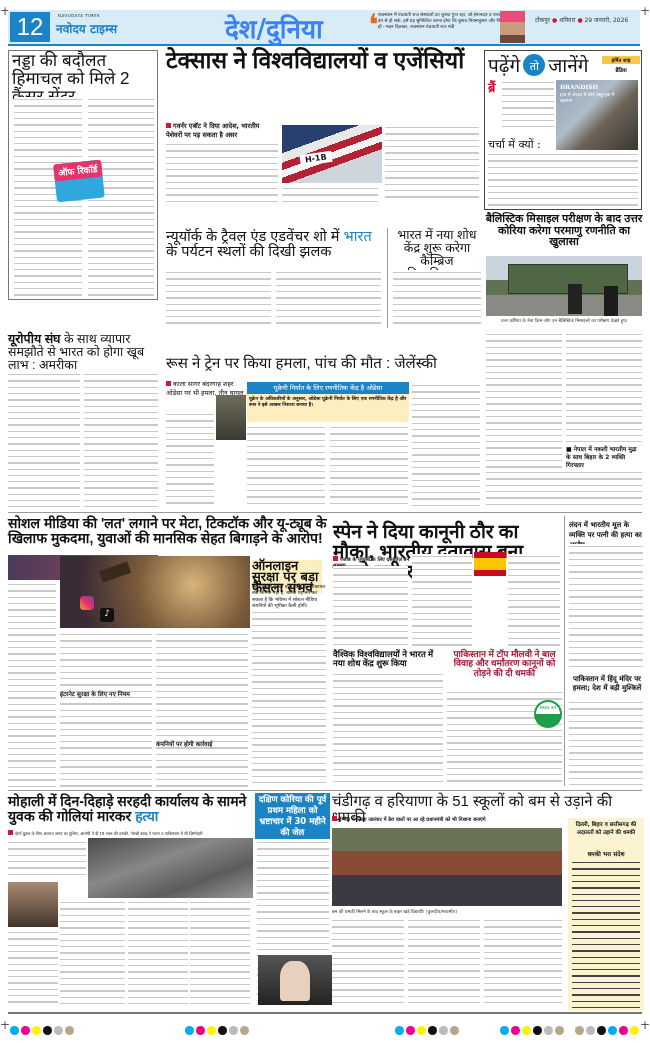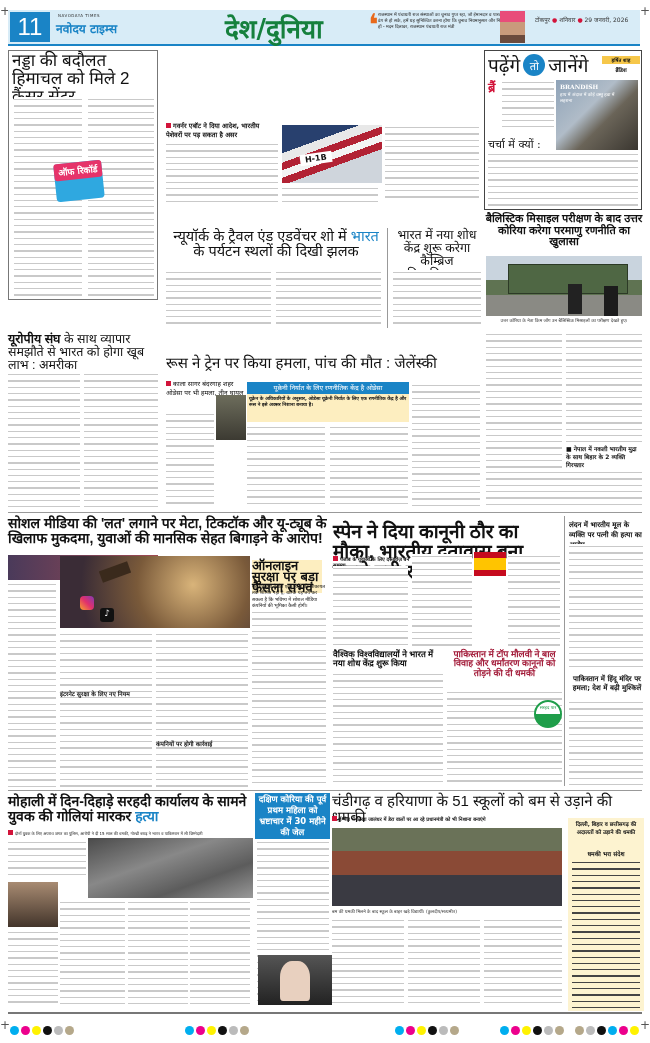--- a/index.html
+++ b/index.html
@@ -2,21 +2,21 @@
 <html><head>
 <meta charset="utf-8">
 <style>
 *{box-sizing:border-box;margin:0;padding:0}
 body{width:650px;height:1043px;background:#fff;font-family:"DejaVu Sans",sans-serif;position:relative;overflow:hidden;color:#111}
 .abs{position:absolute}
 .masthead{left:8px;top:10px;width:632px;height:36px;background:#d8ecf7;border-bottom:2px solid #1a84c6}
 .pagenum{left:10px;top:12px;width:40px;height:30px;background:#1a84c6;color:#fff;font-size:24px;line-height:30px;text-align:center;font-family:"Liberation Sans",sans-serif}
 .brand-small{left:58px;top:13px;font-size:4px;color:#333;letter-spacing:.5px}
 .brand{left:56px;top:20px;font-size:12px;font-weight:bold;color:#1a84c6}
-.section{left:225px;top:10px;font-size:26px;font-weight:bold;color:#15803d;font-family:"DejaVu Sans",sans-serif}
+.section{left:225px;top:10px;font-size:26px;font-weight:bold;color:#3b82f6;font-family:"DejaVu Sans",sans-serif}
 .quote-mark{left:368px;top:10px;font-size:30px;color:#e86a1c;font-weight:bold;line-height:30px}
 .quote{left:378px;top:12px;width:130px;font-size:4.5px;line-height:6px;color:#222}
 .quote-photo{left:500px;top:11px;width:25px;height:32px;background:linear-gradient(#e84d7a 0 35%,#c99a7c 35% 75%,#6b4a3d 75%)}
 .dateline{left:535px;top:16px;font-size:6px;color:#333}
 .datesep{color:#d2143a}
 .cropmark{font-size:12px;color:#555}
 .hl{font-weight:bold;font-family:"Liberation Sans Narrow","Liberation Sans",sans-serif;line-height:1.05;color:#111}
 .txt{font-size:4.5px;line-height:6.3px;color:#555;text-align:justify}
 .col{background:repeating-linear-gradient(#fff 0 2px,#c9c9c9 2px 3.3px,#fff 3.3px 6.3px)}
 .box{border:1px solid #777}
@@ -26,21 +26,21 @@
 .vr{width:1px;background:#999}
 .hrl{height:1px;background:#999}
 .cmyk span{display:inline-block;width:9px;height:9px;border-radius:50%;margin-right:2px}
 </style>
 </head>
 <body>
 
 <div class="abs cropmark" style="left:0;top:4px">+</div>
 <div class="abs cropmark" style="left:640px;top:4px">+</div>
 <div class="abs masthead"></div>
-<div class="abs pagenum">11</div>
+<div class="abs pagenum">12</div>
 <div class="abs brand-small">NAVODAYA TIMES</div>
 <div class="abs brand">नवोदय टाइम्स</div>
 <div class="abs section">देश/दुनिया</div>
 <div class="abs quote-mark">❛</div>
 <div class="abs quote">राजस्थान में पंचायती राज संस्थाओं का चुनाव गुप्त रहा, जो ईमानदार व पारदर्शी ढंग से हो सके, हमें यह सुनिश्चित करना होगा कि चुनाव नियमानुसार और निष्पक्ष हों - मदन दिलावर, राजस्थान पंचायती राज मंत्री</div>
 <div class="abs quote-photo"></div>
 <div class="abs dateline">
   <span>टोंकपुर</span>
   <span class="datesep"> ● </span>
   <span>शनिवार</span>
@@ -51,30 +51,31 @@
 <div class="abs box" style="left:8px;top:50px;width:150px;height:250px"></div>
 <div class="abs hl" style="left:12px;top:52px;width:145px;font-size:17px;font-weight:normal">नड्डा की बदौलत हिमाचल को मिले 2 कैंसर सेंटर</div>
 <div class="abs" style="left:14px;top:97px;width:16px;height:16px;background:#f6c74a;font-size:11px;text-align:center;line-height:16px">हि</div>
 <div class="abs txt col" style="left:14px;top:97px;width:68px;height:200px"></div>
 <div class="abs txt col" style="left:88px;top:97px;width:66px;height:200px"></div>
 <div class="abs" style="left:55px;top:162px;width:48px;height:38px;background:#2fa8e0;border-radius:4px;transform:rotate(-6deg)">
   <div style="background:#e6336a;color:#fff;font-size:9px;font-weight:bold;text-align:center;padding:2px;border-radius:3px">ऑफ रिकॉर्ड</div>
 </div>
 
 <div class="abs hl" style="left:166px;top:48px;width:315px;font-size:23px">
+  <div>टेक्सास ने विश्वविद्यालयों व एजेंसियों</div>
 </div>
 <div class="abs" style="left:166px;top:122px;width:95px;font-size:6.5px;font-weight:bold;line-height:9px"><span class="sq"></span><span>गवर्नर एबॉट ने दिया आदेश, भारतीय पेशेवरों पर पड़ सकता है असर</span></div>
 <div class="abs txt col" style="left:166px;top:142px;width:112px;height:60px"></div>
 <div class="abs img" style="left:282px;top:125px;width:100px;height:58px;background:linear-gradient(160deg,#28406e 0 30%,#e8e8e8 30% 40%,#b22234 40% 48%,#f3f3f3 48% 56%,#b22234 56% 64%,#cfd5dc 64%)">
   <div style="position:absolute;left:18px;top:28px;background:#fff;font-size:8px;font-weight:bold;padding:1px 5px;transform:rotate(-8deg)">H-1B</div>
 </div>
 <div class="abs txt col" style="left:282px;top:186px;width:96px;height:16px"></div>
 <div class="abs txt col" style="left:385px;top:125px;width:94px;height:77px"></div>
 
-<div class="abs hl" style="left:166px;top:229px;width:220px;font-size:14.5px;text-align:center;font-weight:normal"><span>न्यूयॉर्क के ट्रैवल एंड एडवेंचर शो में </span><span class="blue">भारत</span><span> के पर्यटन स्थलों की दिखी झलक</span></div>
+<div class="abs hl" style="left:166px;top:229px;width:220px;font-size:14.5px;font-weight:normal"><span>न्यूयॉर्क के ट्रैवल एंड एडवेंचर शो में </span><span class="blue">भारत</span><span> के पर्यटन स्थलों की दिखी झलक</span></div>
 <div class="abs txt col" style="left:166px;top:270px;width:105px;height:58px"></div>
 <div class="abs txt col" style="left:276px;top:270px;width:105px;height:58px"></div>
 <div class="abs vr" style="left:387px;top:228px;height:100px"></div>
 
 <div class="abs hl" style="left:393px;top:229px;width:88px;font-size:12.5px;font-weight:normal;text-align:center">भारत में नया शोध केंद्र शुरू करेगा कैम्ब्रिज विश्वविद्यालय</div>
 <div class="abs txt col" style="left:393px;top:270px;width:88px;height:58px"></div>
 
 <div class="abs box" style="left:484px;top:50px;width:158px;height:160px;border:1.5px solid #444"></div>
 <div class="abs" style="left:488px;top:52px;font-size:19px;display:flex;align-items:center;gap:3px">
   <span>पढ़ेंगे</span>

